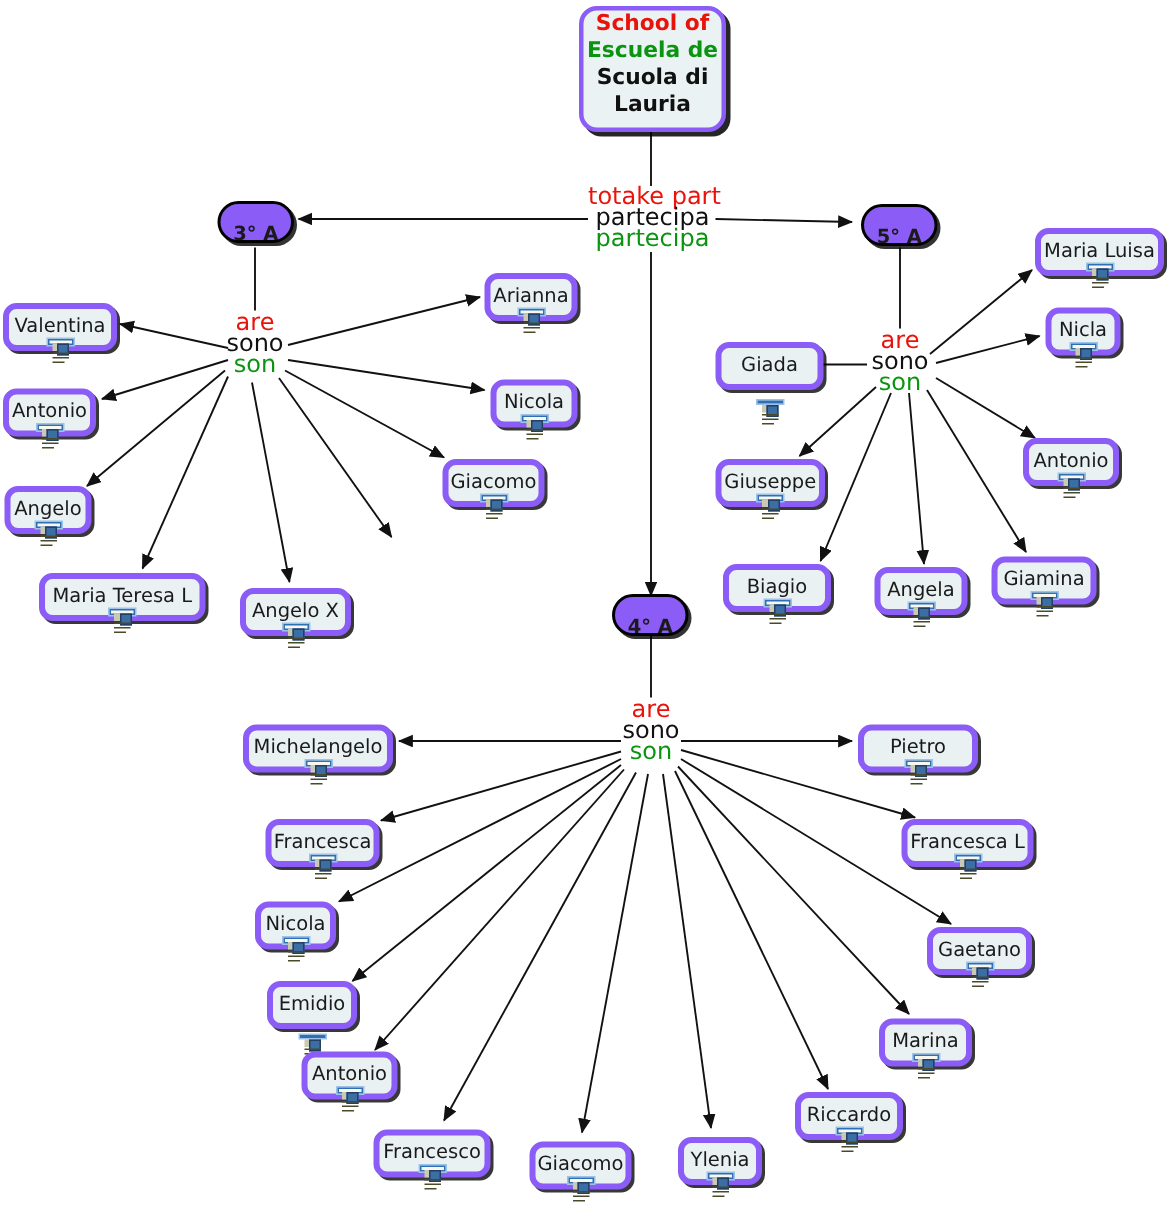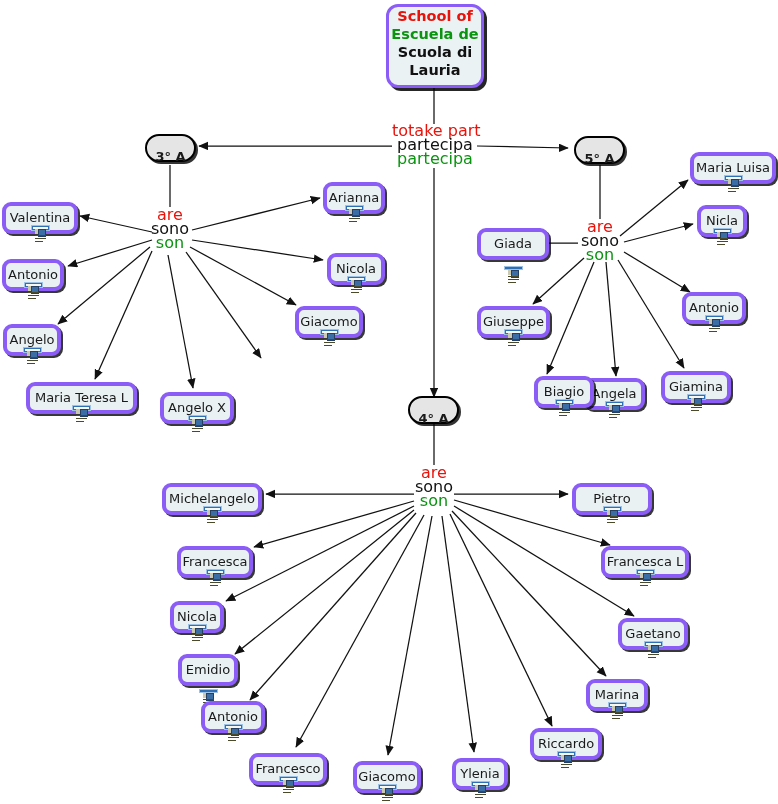--- a/index.html
+++ b/index.html
@@ -14,21 +14,21 @@
         padding-top:4px;}
   .node .nlabel{font-size:13px;color:#1a1a1a;line-height:15px;white-space:nowrap;}
 
   .node.root{background:#eaf2f3;border:3px solid #8b5cf6;border-radius:12px;
              box-shadow:3px 3px 0 rgba(0,0,0,0.85);justify-content:flex-start;padding-top:0;}
   .node.root .rline{font-size:14.5px;font-weight:bold;line-height:18px;text-align:center;}
   .rl-en{color:#e8140c;}
   .rl-es{color:#0a9410;}
   .rl-it{color:#111111;}
 
-  .node.cls{background:#e5e5e5;border:2px solid #000000;border-radius:14px;
+  .node.cls{background:#8b5cf6;border:2px solid #000000;border-radius:14px;
             box-shadow:2px 2px 0 rgba(0,0,0,0.8);justify-content:center;padding-top:16px;}
   .node.cls .nlabel{font-weight:bold;font-size:13px;}
 
   
   .ricon{width:17px;height:17px;margin-top:1px;position:relative;
          border:1px solid #2f6fb5;background:#f7f7ef;box-sizing:border-box;
          box-shadow:0 0 0 1px #9dc2e6;}
   .ricon .bar{position:absolute;left:2px;height:1.4px;background:#4a4a2a;}
   .ricon .b1{top:8px;width:11px;}
   .ricon .b2{top:11px;width:11px;}
@@ -270,21 +270,21 @@
   <div class="node" style="left:583px;top:378px;width:62px;height:32px;">
     <div class="nlabel">Angela</div>
     <div class="ricon">
         <span class="sp"></span>
         <span class="sq"></span>
         <span class="bar b1"></span>
         <span class="bar b2"></span>
         <span class="bar b3"></span>
       </div>
   </div>
-  <div class="node" style="left:534px;top:376px;width:60px;height:32px;">
+  <div class="node" style="left:482px;top:376px;width:72px;height:32px;">
     <div class="nlabel">Biagio</div>
     <div class="ricon">
         <span class="sp"></span>
         <span class="sq"></span>
         <span class="bar b1"></span>
         <span class="bar b2"></span>
         <span class="bar b3"></span>
       </div>
   </div>
   <div class="node" style="left:477px;top:306px;width:73px;height:32px;">

